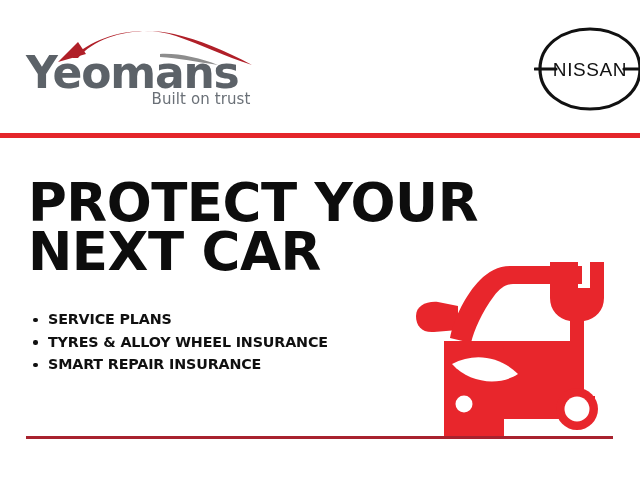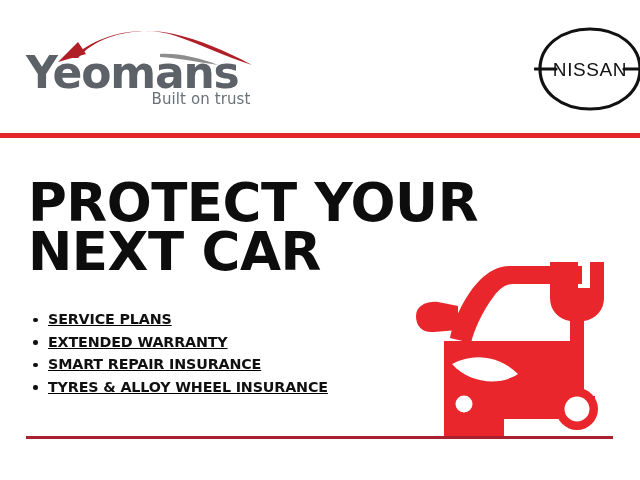--- a/index.html
+++ b/index.html
@@ -95,21 +95,20 @@
     letter-spacing:-0.5px;
     color:#0d0d0d;
     white-space:pre-line;
   }
 
   #bullets {
     position:absolute;
     left:30px; top:170px;
     width:400px;
     list-style:none;
-    text-decoration:underline;
   }
   #bullets li {
     position:relative;
     padding-left:18px;
     font-family:"DejaVu Sans", sans-serif;
     font-weight:bold;
     font-size:14.3px;
     line-height:22.5px;
     letter-spacing:-0.15px;
     color:#101010;
@@ -167,23 +166,22 @@
 
   <div id="divider-top"></div>
 
   <div id="main">
 
     <div id="headline">PROTECT YOUR
 NEXT CAR</div>
 
     <ul id="bullets">
       <li><span>SERVICE PLANS</span></li>
-      <li><span>EXTENDED WARRANTY</span></li>
+      <li><span>TYRES &amp; ALLOY WHEEL INSURANCE</span></li>
       <li><span>SMART REPAIR INSURANCE</span></li>
-      <li><span>TYRES &amp; ALLOY WHEEL INSURANCE</span></li>
     </ul>
 
     <svg id="car-wrench-graphic" viewBox="0 0 212 190">
       <g fill="#e8262c">
 
         <path d="M2 70 C 2 60, 12 55, 24 56 L 44 60 L 44 84 L 20 86
                  C 8 87, 2 80, 2 70 Z"></path>
 
         <path d="M36 92
                  C 40 72, 52 48, 66 34

